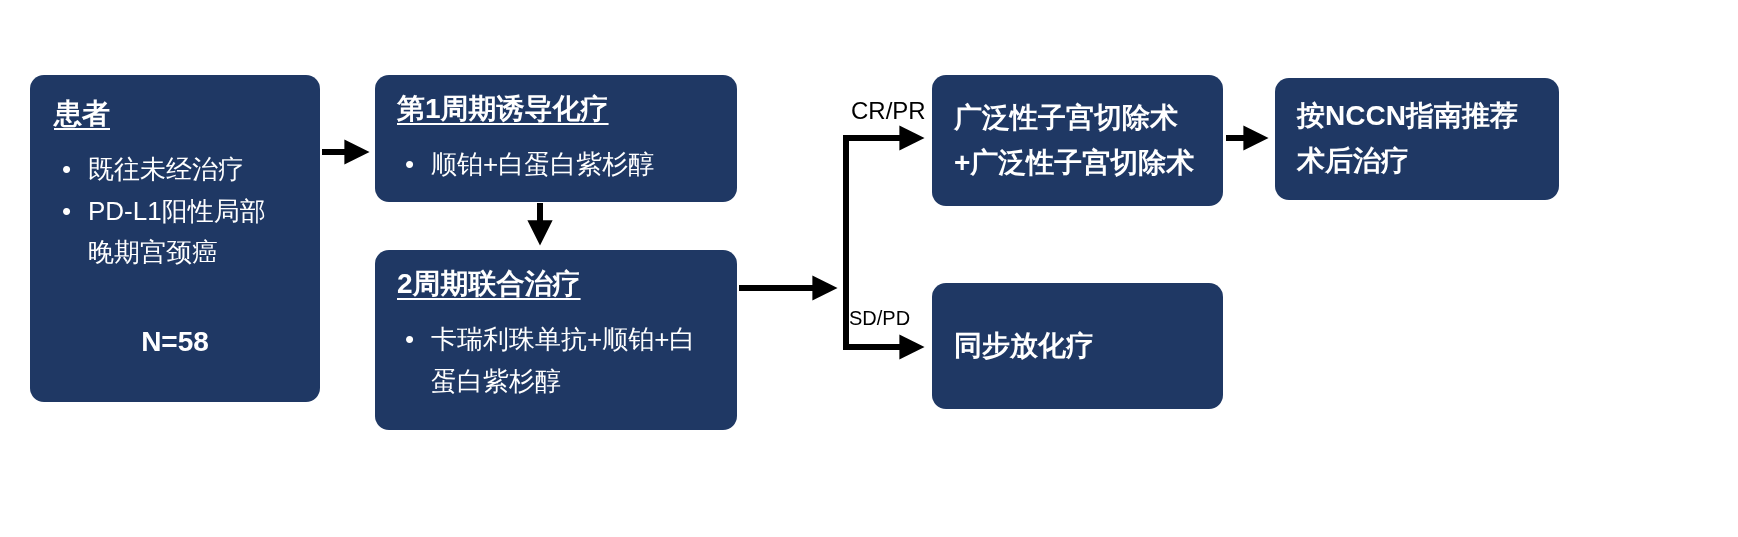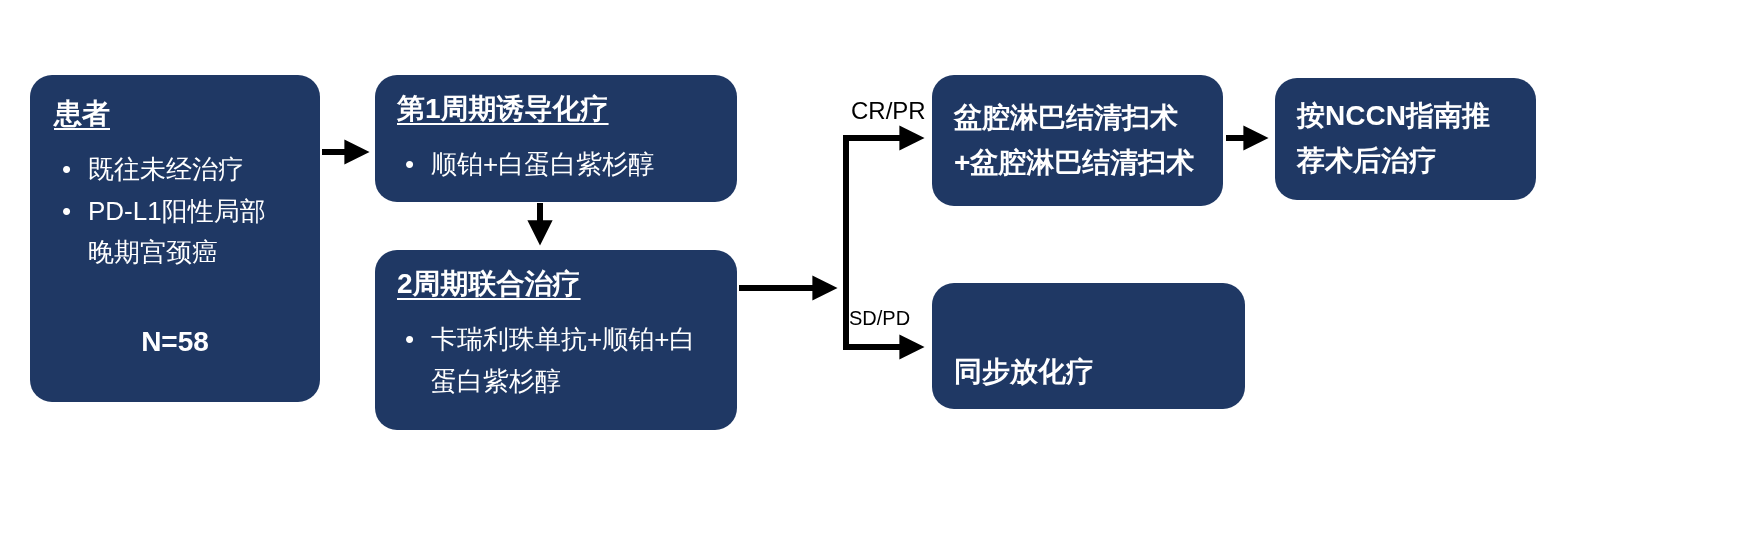--- a/index.html
+++ b/index.html
@@ -18,21 +18,21 @@
   .arrows {
     position: absolute;
     left: 0; top: 0;
     width: 1738px; height: 537px;
     pointer-events: none;
   }
   .box {
     position: absolute;
     background: #1f3864;
     color: #ffffff;
-    border-radius: 22px;
+    border-radius: 14px;
   }
   .box .title {
     font-weight: bold;
     font-size: 28px;
     text-decoration: underline;
     text-underline-offset: 5px;
     text-decoration-thickness: 2px;
   }
   .bullets {
     list-style: none;
@@ -73,22 +73,22 @@
   }
   .bigtext-box {
     display: flex;
     align-items: center;
     font-weight: bold;
     font-size: 28px;
     line-height: 1.6;
     padding: 14px 22px;
   }
   .surgery-box  { left: 932px;  top: 75px;  width: 291px; height: 131px; }
-  .nccn-box     { left: 1275px; top: 78px;  width: 261px; height: 122px; }
-  .crt-box      { left: 932px;  top: 283px; width: 313px; height: 126px; align-items: flex-end; }
+  .nccn-box     { left: 1275px; top: 78px;  width: 284px; height: 122px; }
+  .crt-box      { left: 932px;  top: 283px; width: 291px; height: 126px; }
   
   .flow-label {
     position: absolute;
     font-weight: normal;
     color: #000;
   }
   .assessment-label {
     left: 740px; top: 247px;
     width: 94px;
     text-align: center;
@@ -160,21 +160,21 @@
         <span>卡瑞利珠单抗+顺铂+白蛋白紫杉醇</span>
       </li>
     </ul>
   </div>
 
 
   <div class="flow-label crpr-label">CR/PR</div>
   <div class="flow-label sdpd-label">SD/PD</div>
 
   <div class="box bigtext-box surgery-box">
-    <div>盆腔淋巴结清扫术+盆腔淋巴结清扫术</div>
+    <div>广泛性子宫切除术+广泛性子宫切除术</div>
   </div>
 
   <div class="box bigtext-box nccn-box">
     <div>按NCCN指南推荐术后治疗</div>
   </div>
 
   <div class="box bigtext-box crt-box">
     <div>同步放化疗</div>
   </div>
 

